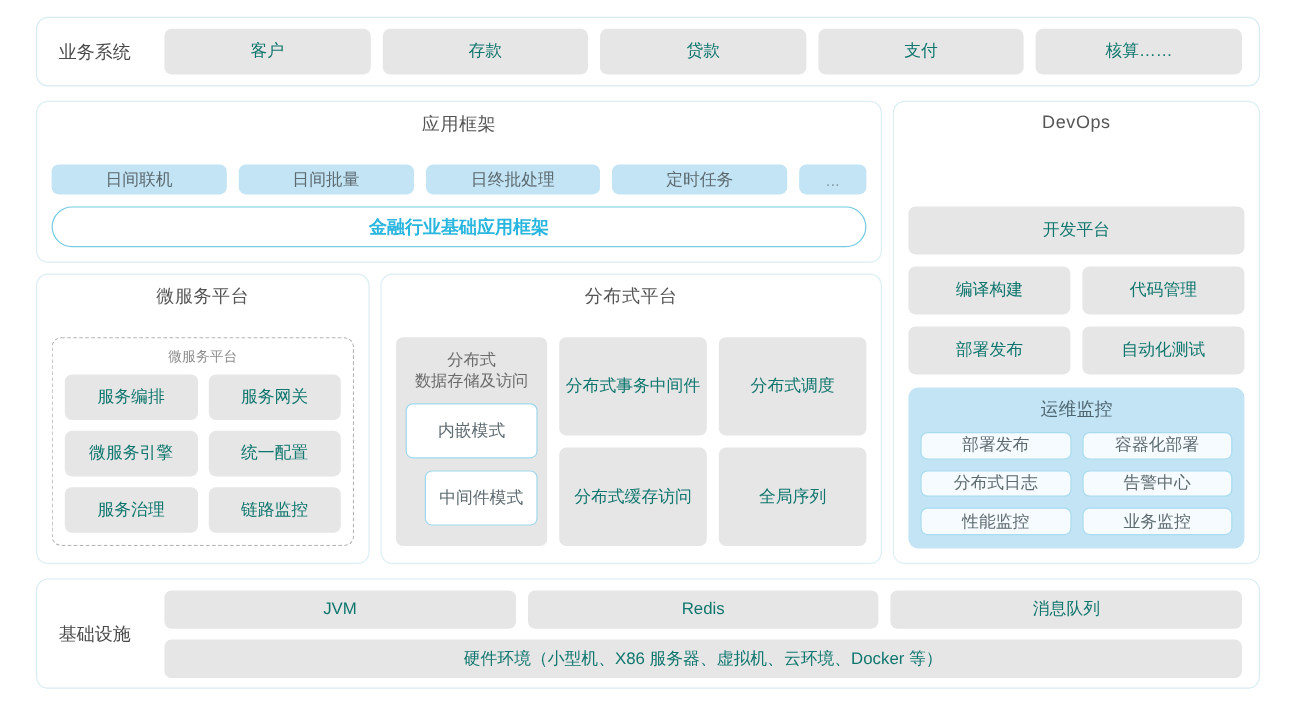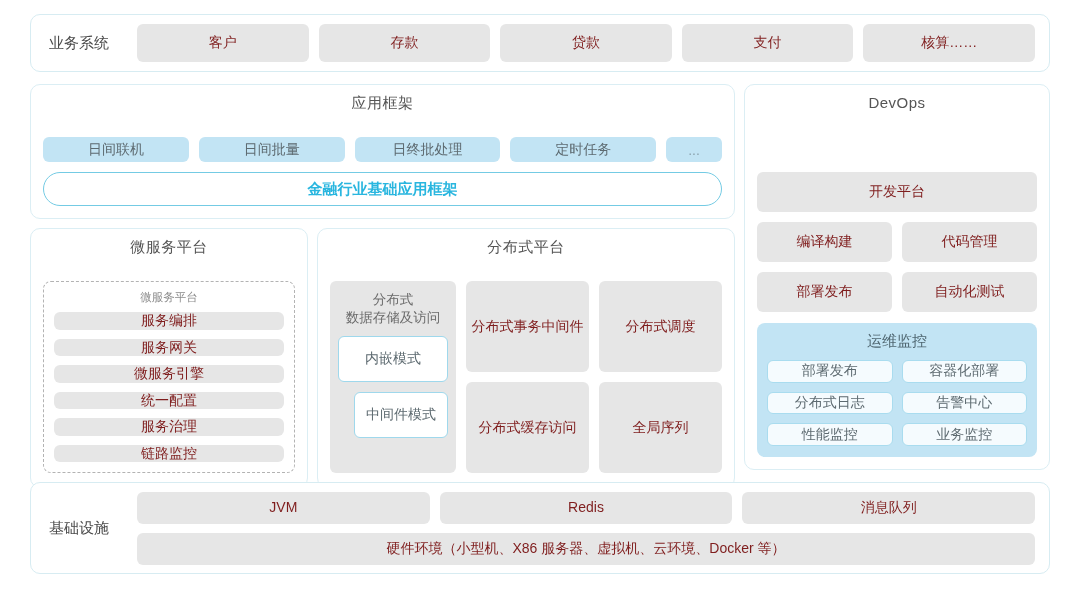--- a/index.html
+++ b/index.html
@@ -44,21 +44,21 @@
     font-size: 15px;
     color: #555555;
     letter-spacing: .5px;
     padding: 9px 0 24px 0;
   }
 
   
   .chip {
     background: #e6e6e6;
     border-radius: 6px;
-    color: #7f1d1d;
+    color: #0f766e;
     font-size: 14px;
     display: flex;
     align-items: center;
     justify-content: center;
     text-align: center;
     box-sizing: border-box;
     line-height: 1.25;
   }
   
   .chip-blue {
@@ -177,21 +177,21 @@
   }
   .ms-dashed-title {
     text-align: center;
     font-size: 11.5px;
     color: #8c8c8c;
     padding-bottom: 7px;
   }
   .ms-grid {
     flex: 1;
     display: grid;
-    grid-template-columns: 1fr;
+    grid-template-columns: 1fr 1fr;
     grid-template-rows: 1fr 1fr 1fr;
     gap: 9px;
   }
   .ms-grid .chip { font-size: 14px; }
 
   .dist-panel {
     flex: 1;
     display: flex;
     flex-direction: column;
     padding: 0 12px 14px 12px;

